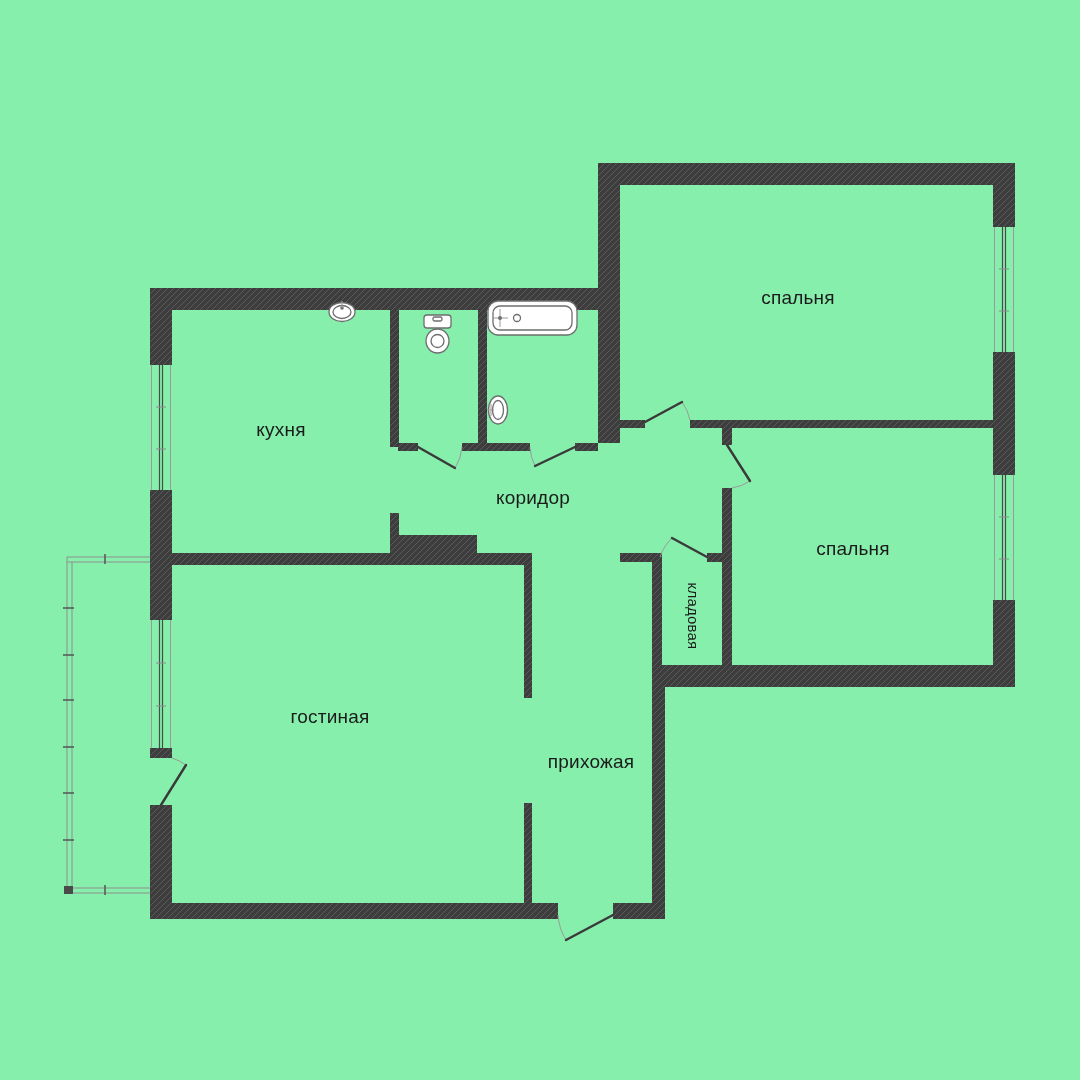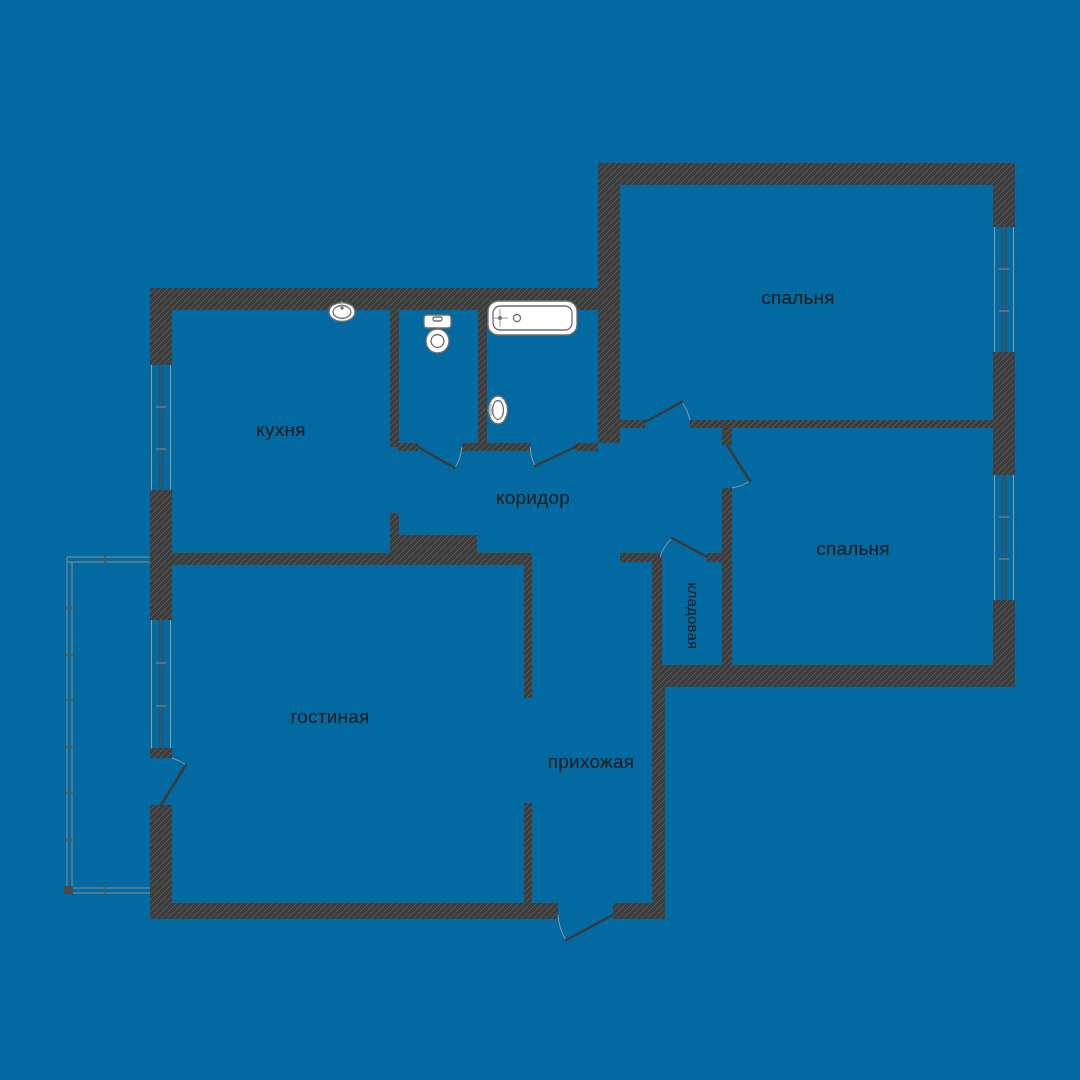--- a/index.html
+++ b/index.html
@@ -1,17 +1,17 @@
 <!DOCTYPE html>
 <html><head>
 <meta charset="utf-8">
 <style>
   html,body{margin:0;padding:0;background:#ffffff;}
   .stage{
-    position:relative;width:1080px;height:1080px;background:#0369a1;overflow:hidden;
+    position:relative;width:1080px;height:1080px;background:#86efac;overflow:hidden;
     font-family:"Liberation Sans",sans-serif;
   }
   .stage svg{position:absolute;left:0;top:0;}
   .room-label{
     fill:#1b1b1b;font-size:19px;letter-spacing:0.2px;
     font-family:"Liberation Sans",sans-serif;text-anchor:middle;
   }
   .room-label.small{font-size:15px;}
   .wall{fill:url(#hatch);}
   .leaf{stroke:#3a3a3a;stroke-width:2.4;fill:none;stroke-linecap:round;}

